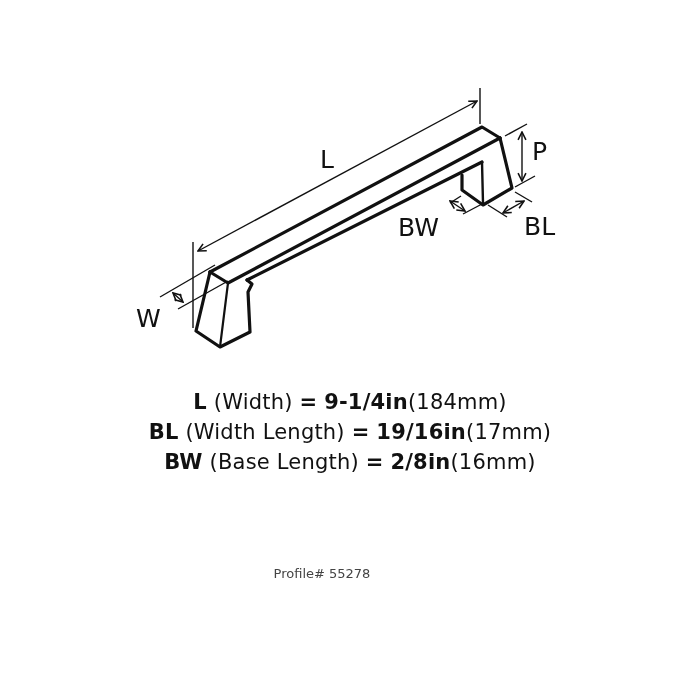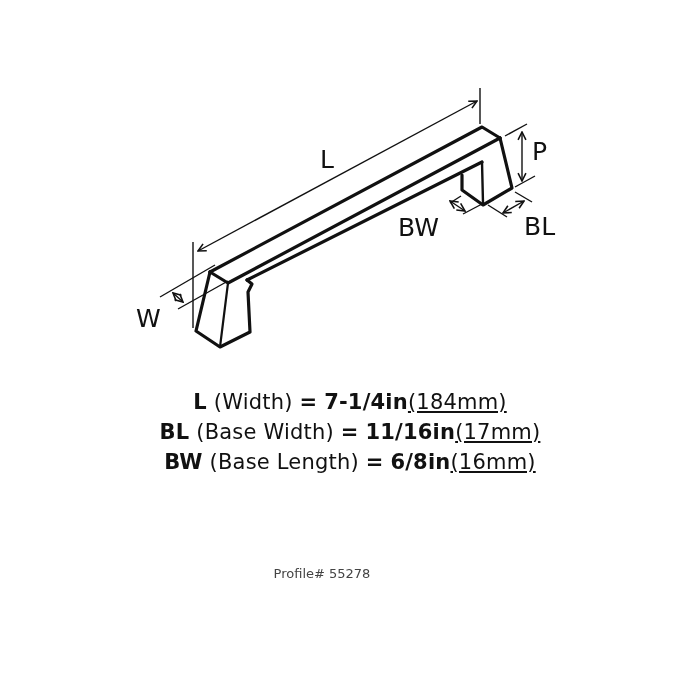--- a/index.html
+++ b/index.html
@@ -3,21 +3,21 @@
 <meta charset="utf-8">
 <style>
   html,body{margin:0;padding:0;background:#ffffff;}
   body{width:700px;height:700px;position:relative;overflow:hidden;font-family:"Liberation Sans","DejaVu Sans",sans-serif;color:#111;}
   #diagram{position:absolute;left:0;top:0;width:700px;height:370px;}
   .dim-label{font-family:"DejaVu Sans","Liberation Sans",sans-serif;font-size:25px;fill:#111;}
   #specs{position:absolute;left:0;top:387px;width:700px;text-align:center;}
   .spec{font-family:"DejaVu Sans","Liberation Sans",sans-serif;font-size:21px;line-height:30px;height:30px;color:#111;white-space:nowrap;letter-spacing:0.2px;}
   .spec .sym{font-weight:bold;}
   .spec .val{font-weight:bold;}
-  .spec .mm{font-weight:normal;text-decoration:underline;}
+  .spec .mm{font-weight:normal;}
   #profile{position:absolute;left:0;top:566px;width:644px;text-align:center;font-family:"DejaVu Sans","Liberation Sans",sans-serif;font-size:13px;color:#444;}
 </style>
 </head>
 <body>
 
 <svg id="diagram" viewBox="0 0 700 370" xmlns="http://www.w3.org/2000/svg">
   <defs>
     <marker id="arr" viewBox="0 0 10 10" refX="9" refY="5" markerWidth="7" markerHeight="7" orient="auto-start-reverse">
       <path d="M1,1 L9,5 L1,9" fill="none" stroke="#111" stroke-width="1.6"></path>
     </marker>
@@ -73,29 +73,29 @@
     <line x1="450" y1="201" x2="465" y2="211" marker-start="url(#arr)" marker-end="url(#arr)"></line>
   </g>
   <text class="dim-label" x="398" y="236">BW</text>
 </svg>
 
 <div id="specs">
   <div class="spec">
     <span class="sym">L</span>
     <span>(Width)</span>
     <span class="val">=</span>
-    <span class="val">7-1/4in</span><span class="mm">(184mm)</span>
+    <span class="val">9-1/4in</span><span class="mm">(184mm)</span>
   </div>
   <div class="spec">
     <span class="sym">BL</span>
-    <span>(Base Width)</span>
+    <span>(Width Length)</span>
     <span class="val">=</span>
-    <span class="val">11/16in</span><span class="mm">(17mm)</span>
+    <span class="val">19/16in</span><span class="mm">(17mm)</span>
   </div>
   <div class="spec">
     <span class="sym">BW</span>
     <span>(Base Length)</span>
     <span class="val">=</span>
-    <span class="val">6/8in</span><span class="mm">(16mm)</span>
+    <span class="val">2/8in</span><span class="mm">(16mm)</span>
   </div>
 </div>
 
 <div id="profile">Profile# 55278</div>
 
 </body></html>

